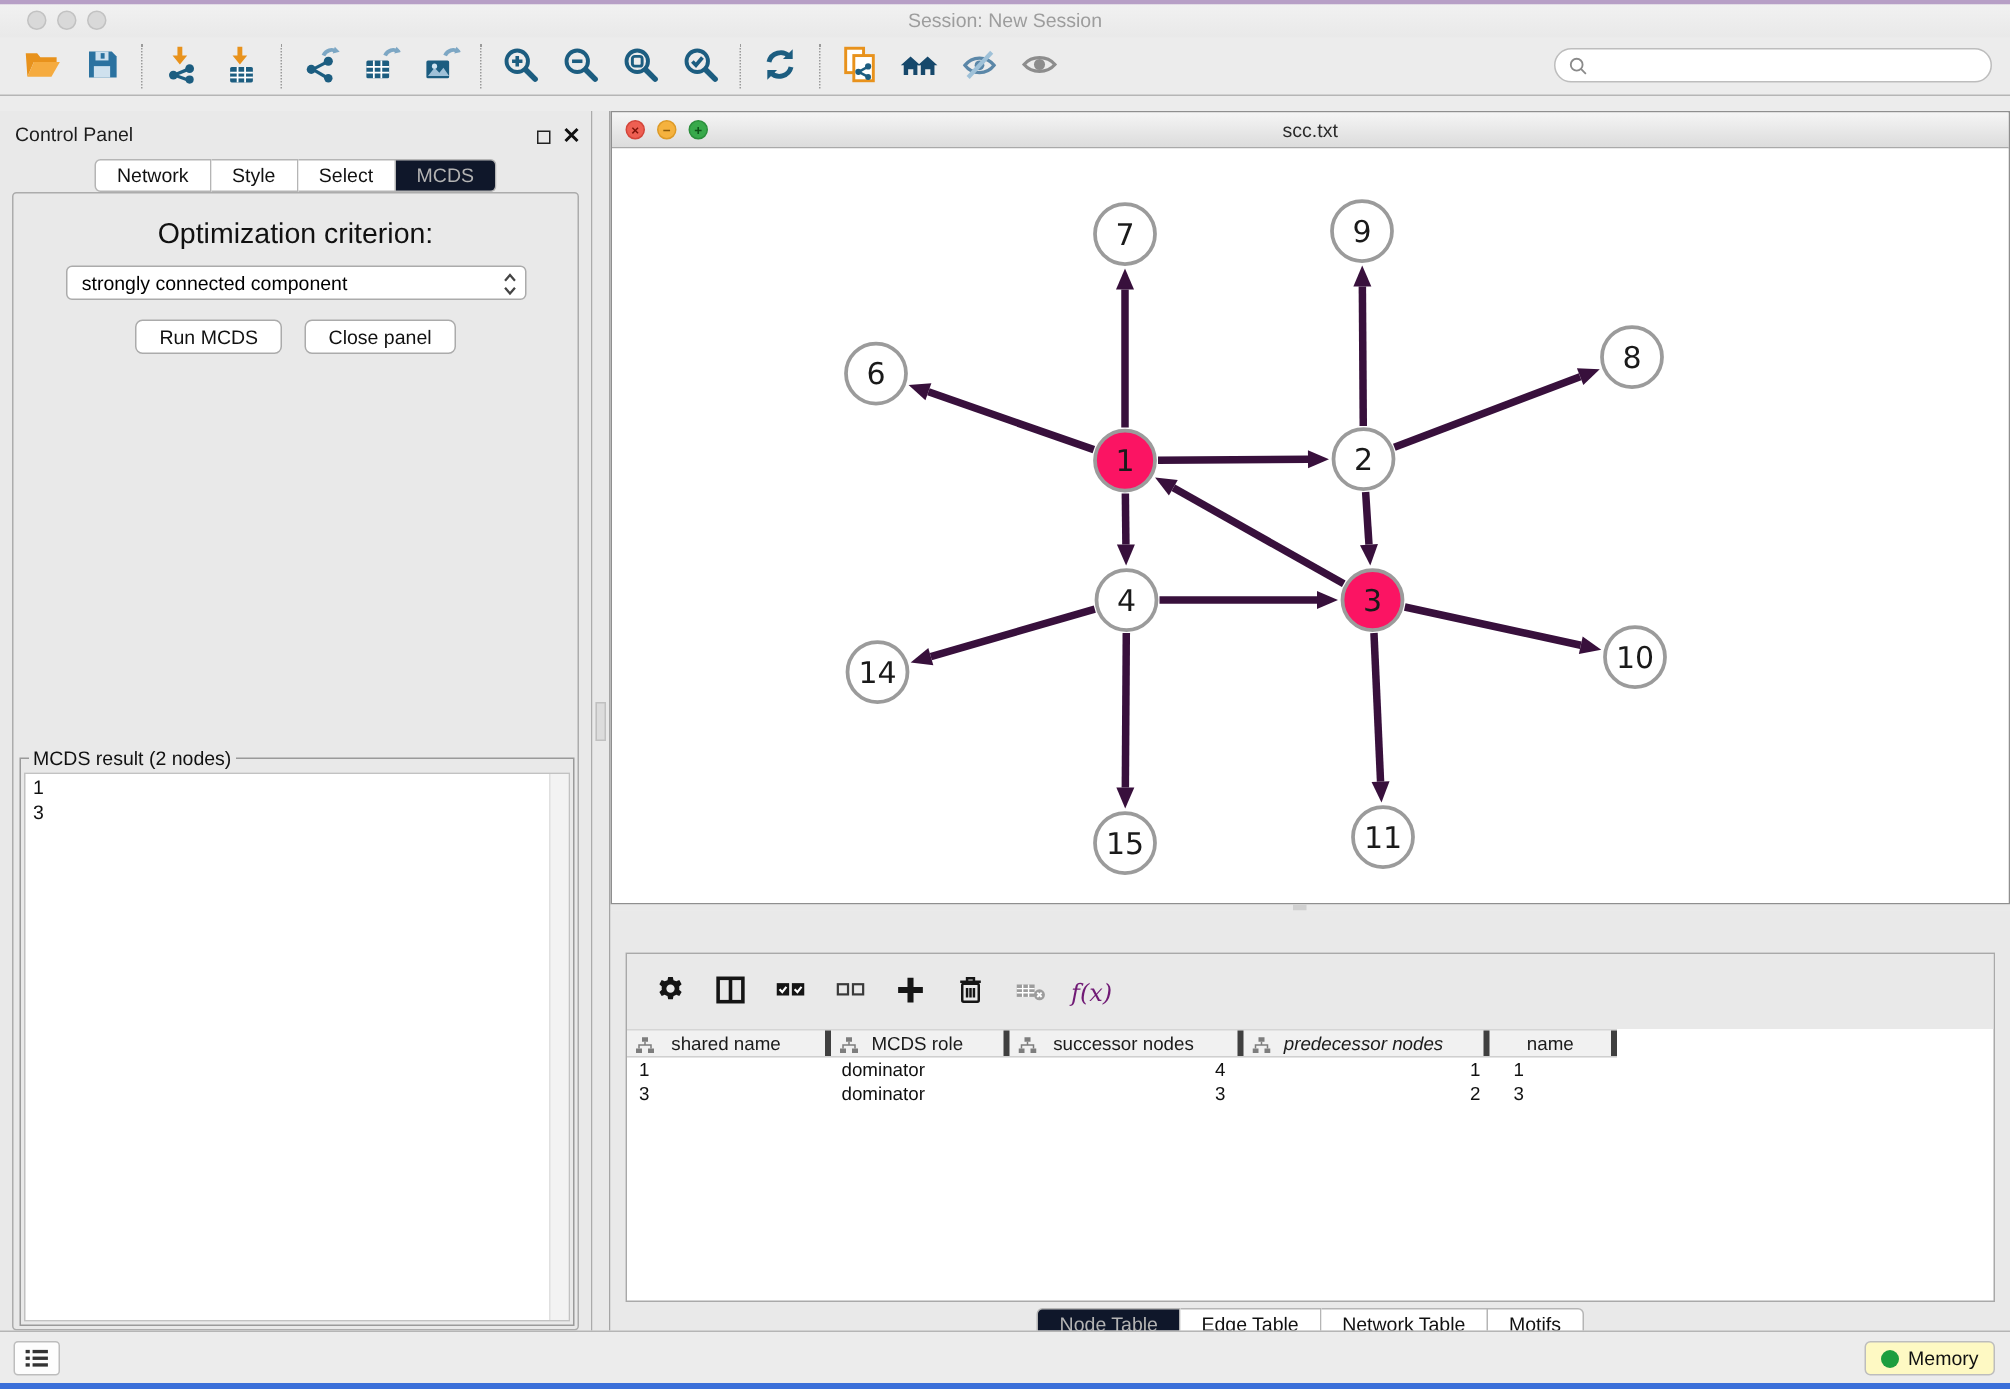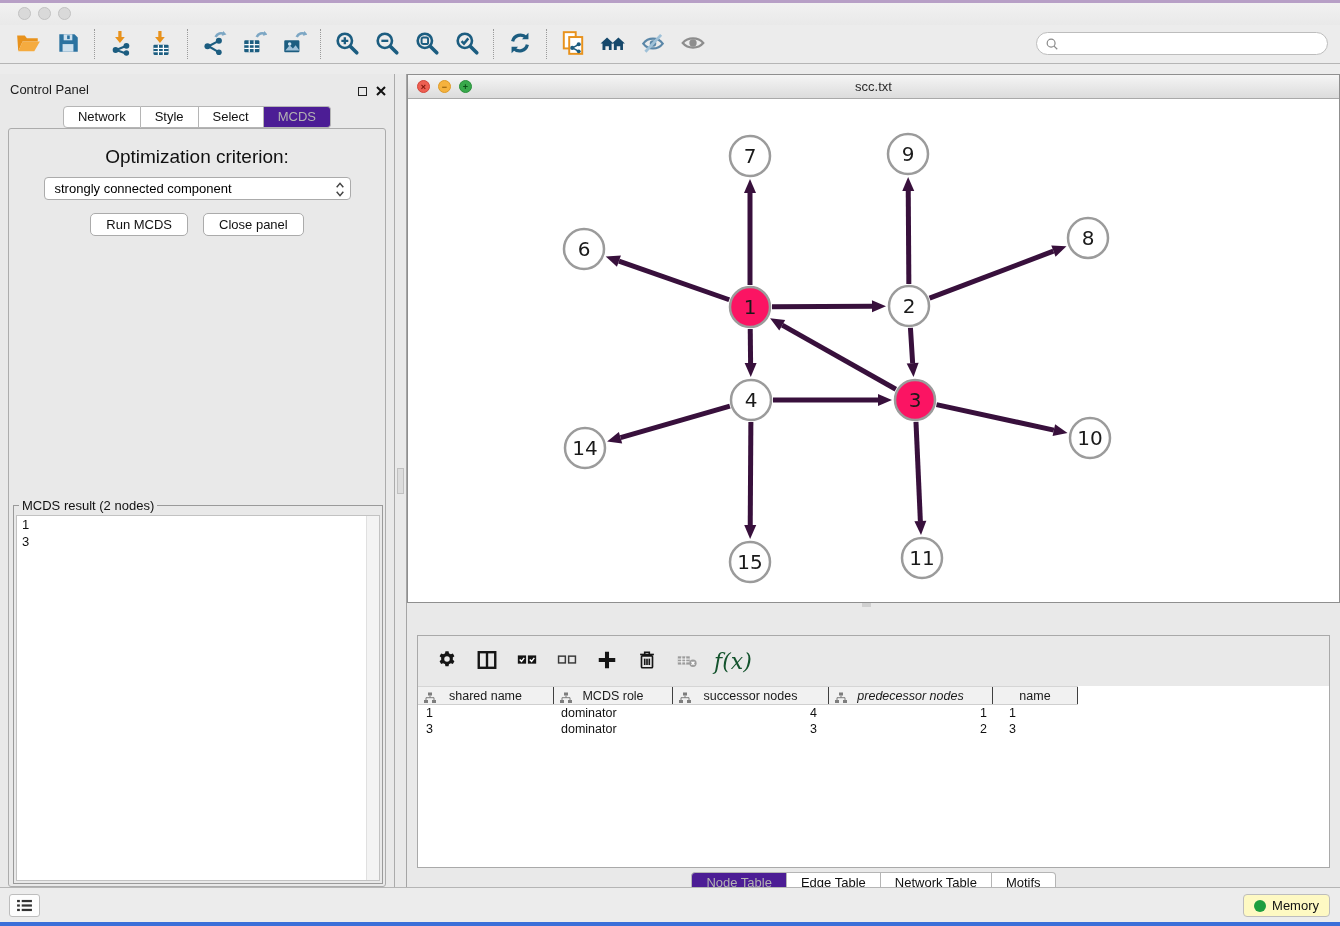--- a/index.html
+++ b/index.html
@@ -32,21 +32,21 @@
   .panel-header { position:absolute; left:0; top:0; right:0; height:30px; }
   .panel-header .ph-title { position:absolute; left:10px; top:8px; font-size:13px; color:#1d1d1d; }
   .ph-icons { position:absolute; right:8px; top:8px; display:flex; gap:9px; align-items:center; }
   .float-ic { width:9px; height:9px; border:1.6px solid #222; display:inline-block; }
   .close-ic svg { width:10px; height:10px; }
 
   .tab-row { position:absolute; left:0; top:32px; right:0; display:flex; justify-content:center; }
   .tab { height:22px; padding:0 14px; background:#fff; border:1px solid #b5b5b5; border-left:none; font-size:13px; line-height:20px; color:#111; cursor:pointer; }
   .tab:first-child { border-left:1px solid #b5b5b5; border-radius:4px 0 0 4px; }
   .tab:last-child { border-radius:0 4px 4px 0; }
-  .tab.selected { background:#4c1d95; color:#b3b3b3; }
+  .tab.selected { background:#0f172a; color:#b3b3b3; }
 
   .cp-box { position:absolute; left:8px; right:8px; top:54px; bottom:10px; border:1px solid #acacac; border-radius:3px; background:#e9e9e9; }
   .opt-label { margin-top:17px; text-align:center; font-size:19px; color:#111; }
   .criterion-select { position:relative; margin:9px auto 0 auto; width:307px; height:23px; background:#fff; border:1px solid #ababab; border-radius:4px; font-size:13px; line-height:21px; padding:0 22px 0 10px; cursor:pointer; }
   .criterion-select svg { position:absolute; right:5px; top:3px; width:10px; height:17px; }
   .btn-row { margin-top:13px; display:flex; justify-content:center; gap:15px; }
   .cp-btn { height:23px; padding:0 15px; background:#fff; border:1px solid #ababab; border-radius:5px; font-size:13px; color:#111; cursor:pointer; font-family:inherit; }
 
   .result-fs { position:absolute; left:4px; right:2px; top:369px; bottom:2px; border:1px solid #9a9a9a; padding:2px; }
   .result-fs legend { font-size:13px; color:#111; padding:0 3px; margin-left:3px; }
@@ -74,24 +74,24 @@
   .hsplit { position:absolute; left:0; top:529px; width:933px; height:4px; background:#e9e9e9; cursor:row-resize; }
   .hsplit .handle { position:absolute; left:455px; top:0; width:9px; height:4px; background:#d0d0d0; }
 
   
   .table-panel { position:absolute; left:0; top:533px; width:933px; height:290px; background:#e9e9e9; }
   .tp-box { position:absolute; left:10px; right:10px; top:28px; bottom:29px; border:1px solid #a9a9a9; background:#fff; overflow:hidden; }
   .tp-toolbar { height:50px; background:#e9e9e9; display:flex; align-items:center; padding-left:16px; gap:14px; }
   .tp-btn { width:26px; height:26px; display:flex; align-items:center; justify-content:center; background:none; border:none; cursor:pointer; }
   .tp-btn svg { width:22px; height:22px; }
   .tp-btn.disabled { cursor:default; }
-  .fx-label { font-size:22px; font-family:"DejaVu Serif", serif; font-style:italic; color:#14532d; }
+  .fx-label { font-size:16px; font-family:"DejaVu Serif", serif; font-style:italic; color:#701a75; }
 
   .tbl-header { display:flex; height:19px; background:#f1f1f1; border-top:1px solid #d5d5d5; border-bottom:1px solid #cfcfcf; width:660px; }
-  .tbl-hcell { position:relative; border-right:1px solid #404040; height:100%; }
+  .tbl-hcell { position:relative; border-right:4px solid #404040; height:100%; }
   .tbl-hcell .tree-ic { position:absolute; left:6px; top:3px; width:12px; height:12px; }
   .tbl-hcell .hlabel { position:absolute; left:0; right:0; top:2px; text-align:center; font-size:12.5px; color:#1a1a1a; }
   .tbl-row { display:flex; height:16px; width:660px; }
   .tbl-cell { font-size:12.5px; color:#111; line-height:16px; overflow:hidden; white-space:nowrap; }
 
   .tp-tabrow { position:absolute; left:0; right:0; bottom:3px; display:flex; justify-content:center; }
 
   
   .statusbar { position:absolute; left:0; top:887px; right:0; height:35px; background:#ececec; border-top:1px solid #b5b5b5; }
   .list-btn { position:absolute; left:9px; top:6px; width:31px; height:23px; background:#fdfdfd; border:1px solid #bdbdbd; border-radius:3px; display:flex; align-items:center; justify-content:center; cursor:pointer; }
@@ -107,20 +107,21 @@
 <div class="screen">
 
   <div class="top-strip"></div>
 
   <div class="titlebar">
     <div class="mac-dots">
       <span class="mac-dot"></span>
       <span class="mac-dot"></span>
       <span class="mac-dot"></span>
     </div>
+    <div class="title">Session: New Session</div>
   </div>
 
   <div class="toolbar">
 
     <button class="tb-btn">
         <span><svg viewBox="0 0 24 24">
             <path d="M2 5h7l2 2.5h10v3H7L3 19.5z" fill="#e8921c"></path>
             <path d="M3 19.5l4-9h16l-5.2 9z" fill="#f5ab3f"></path>
           </svg></span>
       </button>

